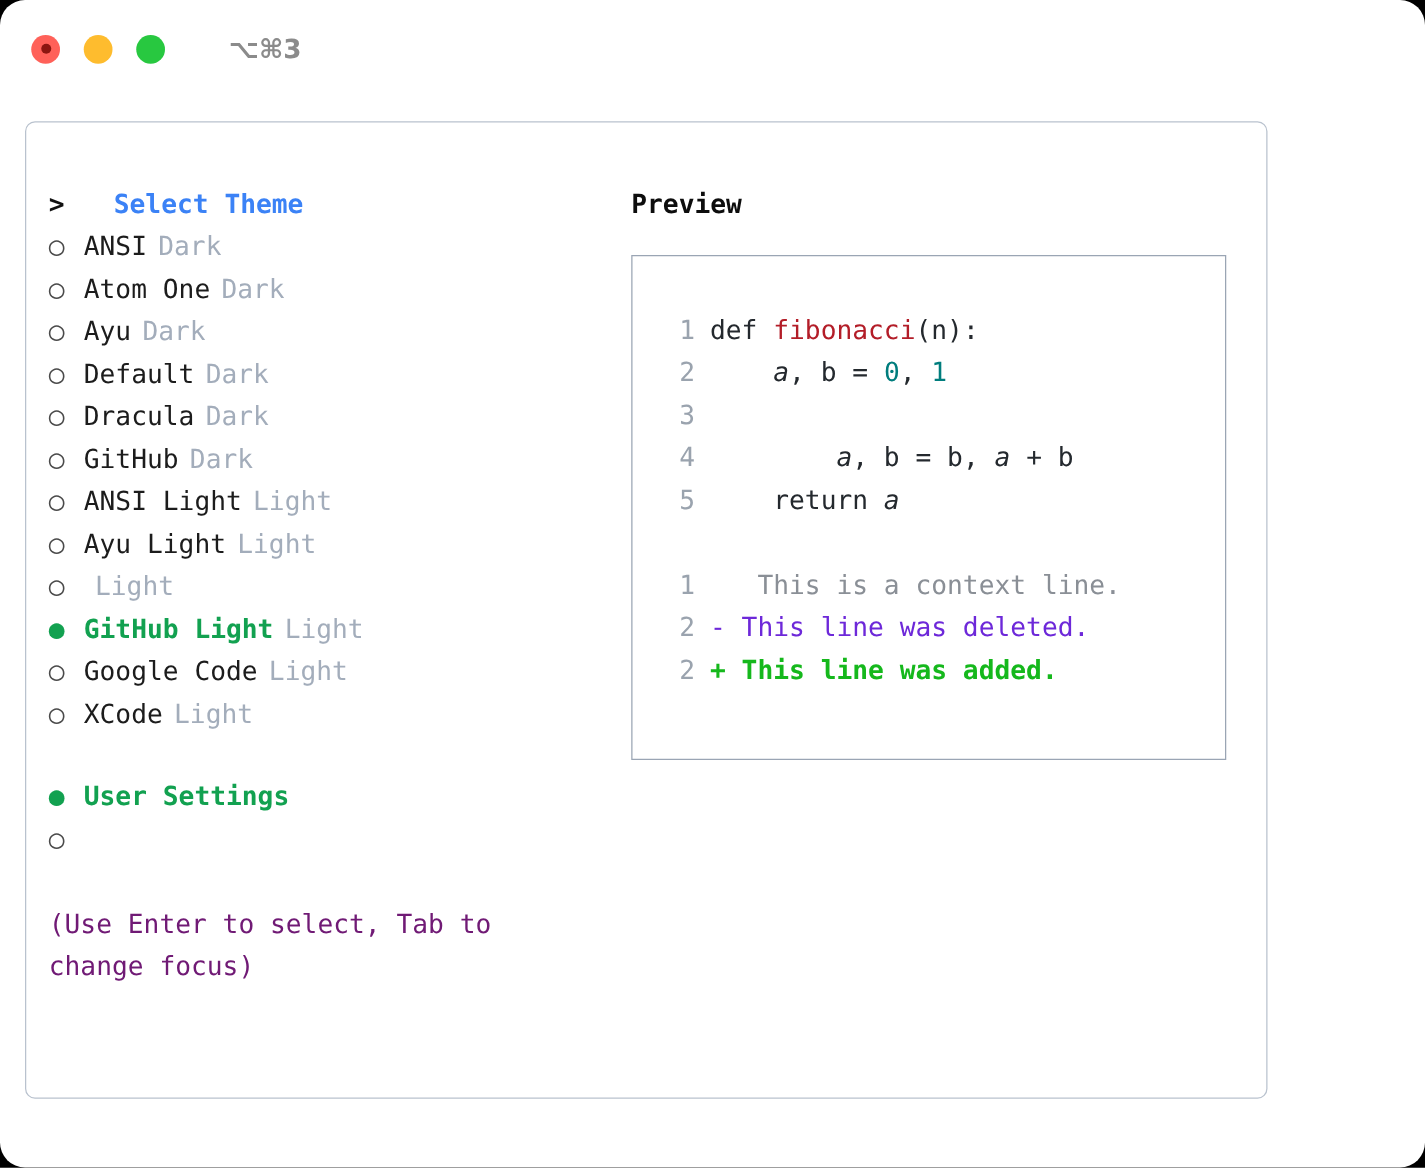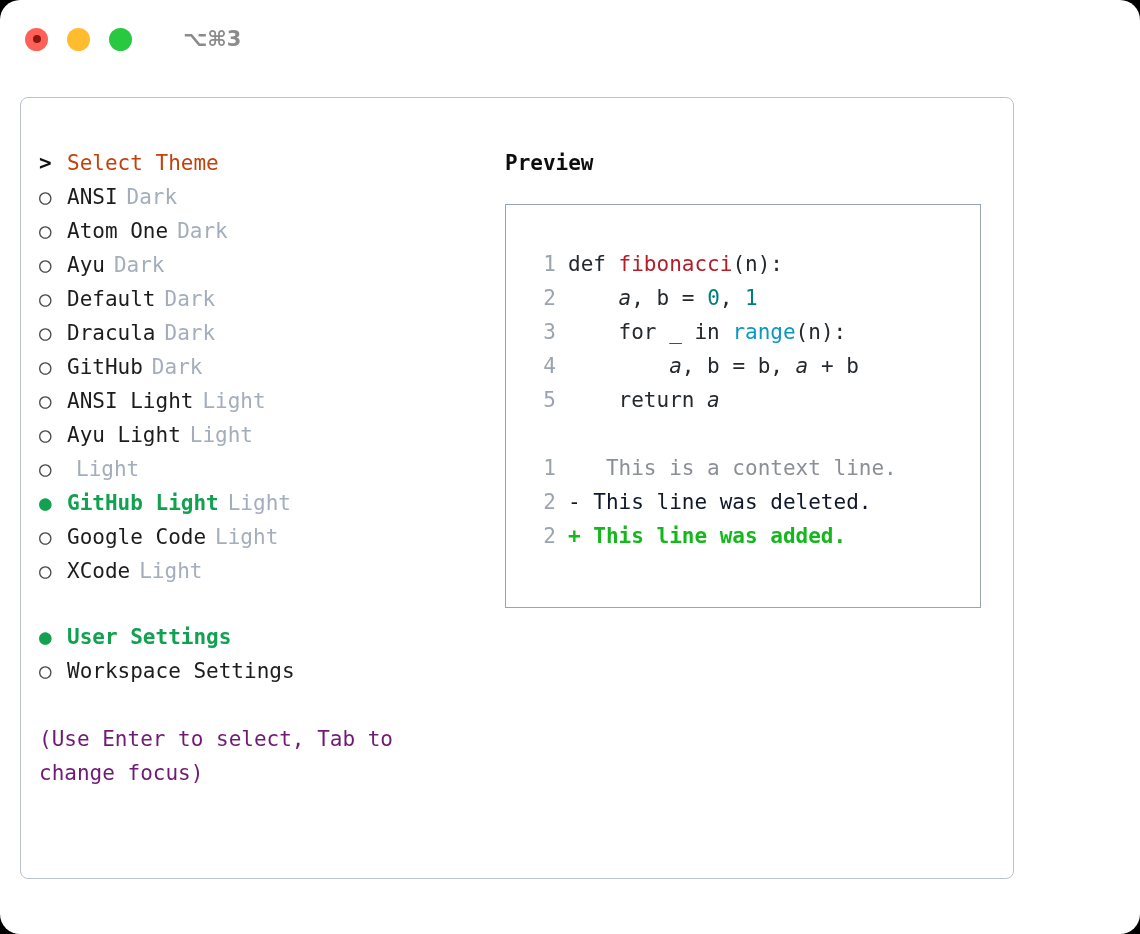--- a/index.html
+++ b/index.html
@@ -109,21 +109,21 @@
     width: 28px;
     flex: 0 0 28px;
     color: #3a3a3a;
     font-size: 21px;
   }
   .marker.caret { font-weight: bold; color: #111111; }
   .marker.sel   { color: #12a150; }
   .marker.radio { color: #4a4a4a; }
 
   .label   { color: #1c1c1c; }
-  .label.bold { font-weight: normal; color: #c2410c; }
+  .label.bold { font-weight: bold; color: #3b82f6; margin-left: 24px; }
   .label.sel  { color: #12a150; font-weight: bold; }
 
   .suffix {
     color: #a3adbb;
     margin-left: 9px;
   }
 
   .section-head {
     height: 34px;
     display: flex;
@@ -185,21 +185,21 @@
   .code-text { color: #24292e; text-align: right; }
 
   .tok-fn   { color: #b31d28; }
   .tok-num  { color: #007d7d; }
   .tok-call { color: #0b96c4; }
   .tok-var  { font-style: italic; }
 
   .blank-line { height: 34px; }
 
   .diff-ctx { color: #8a8f96; }
-  .diff-del { color: #0f172a; }
+  .diff-del { color: #6d28d9; }
   .diff-add { color: #15b81c; font-weight: bold; }
 </style>
 </head>
 <body>
 
 <div class="window">
 
   <div class="titlebar">
     <div class="dots">
       <span class="dot red"></span>
@@ -232,33 +232,33 @@
             <div class="row"><span class="marker sel">●</span><span class="label sel">GitHub Light</span><span class="suffix">Light</span></div>
             <div class="row"><span class="marker radio">○</span><span class="label">Google Code</span><span class="suffix">Light</span></div>
             <div class="row"><span class="marker radio">○</span><span class="label">XCode</span><span class="suffix">Light</span></div>
           </div>
 
         <div class="spacer-md"></div>
 
 
         <div id="apply-items">
             <div class="row"><span class="marker sel">●</span><span class="label sel">User Settings</span></div>
-            <div class="row"><span class="marker radio">○</span><span class="label">Workspace Settings</span></div>
+            <div class="row"><span class="marker radio">○</span></div>
           </div>
 
         <div class="hint">(Use Enter to select, Tab to change focus)</div>
       </div>
 
       <div class="right-col">
         <div class="preview-title">Preview</div>
         <div class="preview-box">
           <div id="code-block">
               <div class="code-line"><span class="lineno">1</span><span class="code-text"><span>def </span><span class="tok-fn">fibonacci</span><span>(n):</span></span></div>
               <div class="code-line"><span class="lineno">2</span><span class="code-text"><span>    </span><span class="tok-var">a</span><span>, </span><span>b</span><span> = </span><span class="tok-num">0</span><span>, </span><span class="tok-num">1</span></span></div>
-              <div class="code-line"><span class="lineno">3</span><span class="code-text"><span>    for _ in </span><span class="tok-call">range</span><span>(n):</span></span></div>
+              <div class="code-line"><span class="lineno">3</span></div>
               <div class="code-line"><span class="lineno">4</span><span class="code-text"><span>        </span><span class="tok-var">a</span><span>, b = b, </span><span class="tok-var">a</span><span> + b</span></span></div>
               <div class="code-line"><span class="lineno">5</span><span class="code-text"><span>    return </span><span class="tok-var">a</span></span></div>
             </div>
           <div class="blank-line"></div>
           <div id="diff-block">
               <div class="code-line"><span class="lineno">1</span><span class="diff-ctx">   This is a context line.</span></div>
               <div class="code-line"><span class="lineno">2</span><span class="diff-del">- This line was deleted.</span></div>
               <div class="code-line"><span class="lineno">2</span><span class="diff-add">+ This line was added.</span></div>
             </div>
         </div>

